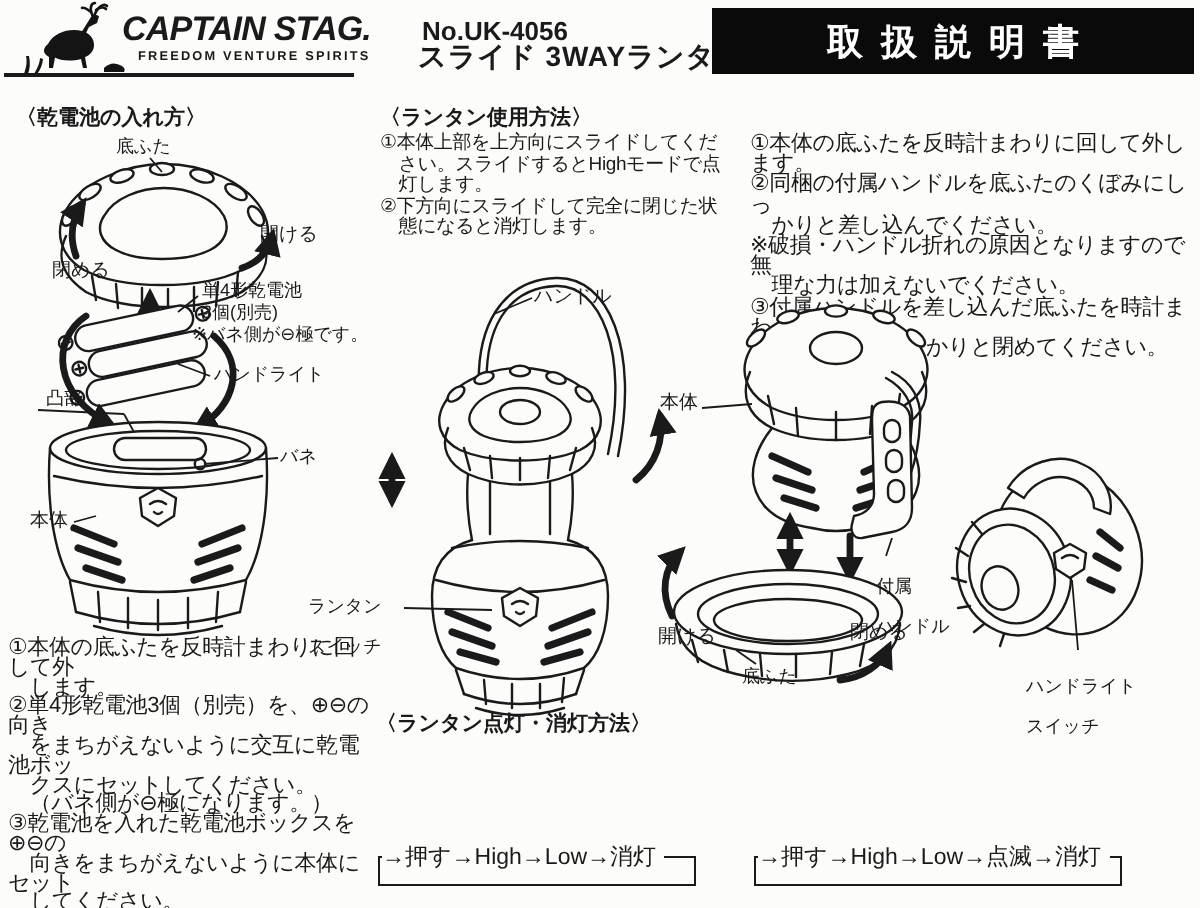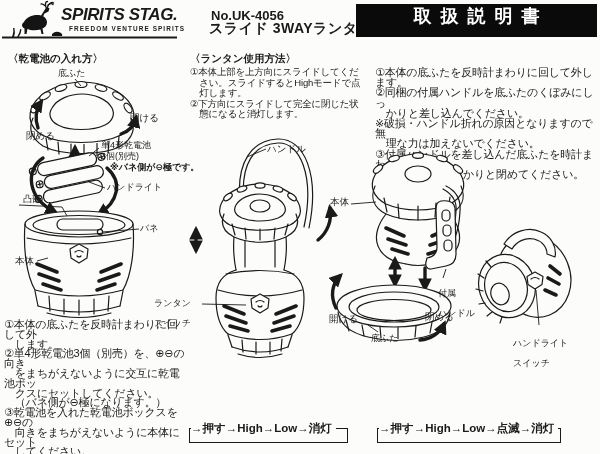--- a/index.html
+++ b/index.html
@@ -9,25 +9,25 @@
   .abs{position:absolute;}
   .hd{position:absolute;font-weight:bold;font-size:10.5px;white-space:nowrap;}
   .para{position:absolute;white-space:pre-line;font-size:11px;line-height:9.8px;letter-spacing:-0.2px;}
   .lbl{position:absolute;font-size:9px;line-height:9.5px;white-space:nowrap;}
   .lbl2{position:absolute;font-size:9px;line-height:10px;white-space:pre-line;}
   .brand{position:absolute;left:61px;top:5px;font-size:17px;font-weight:bold;font-style:italic;letter-spacing:-0.4px;}
   .tagline{position:absolute;left:69px;top:25px;font-size:6.4px;font-weight:bold;letter-spacing:1.1px;}
   .modelno{position:absolute;left:211px;top:8px;font-size:13px;font-weight:bold;}
   .prodname{position:absolute;left:209px;top:20px;font-size:14px;font-weight:bold;letter-spacing:0.5px;}
   .titlebox{position:absolute;left:356px;top:4px;width:241px;height:33px;background:#0a0a0a;
-            display:flex;justify-content:center;}
+            display:flex;align-items:center;justify-content:center;}
   .titlebox span{color:#fff;font-size:18px;font-weight:bold;letter-spacing:9px;padding-left:9px;}
   .cycle{position:absolute;height:13px;border:1.5px solid #1a1a1a;}
   .cycle span{position:absolute;top:-8px;left:1px;background:#fcfcfa;padding:0 4px 0 0;
-              font-size:11.5px;white-space:nowrap;font-weight:700;}
+              font-size:11.5px;white-space:nowrap;font-weight:400;}
   svg{position:absolute;overflow:visible;}
   .ink{stroke:#1a1a1a;fill:none;stroke-width:1.2;stroke-linecap:round;stroke-linejoin:round;}
   .inkf{stroke:#1a1a1a;fill:#fcfcfa;stroke-width:1.2;stroke-linejoin:round;}
   .thick{stroke:#1a1a1a;fill:none;stroke-width:3.4;stroke-linecap:round;}
   .vent{stroke:#1a1a1a;fill:none;stroke-width:3.6;stroke-linecap:round;}
   .lead{stroke:#1a1a1a;fill:none;stroke-width:0.9;}
 </style>
 </head>
 <body>
 
@@ -41,21 +41,21 @@
       <path d="M12,37 q2,-6 1,-9 l1.5,0 q1,5 -0.5,9 Z M17,37 q3,-5 3,-8 l1.5,0.5 q-0.5,4.5 -3,7.5 Z"></path>
       <path d="M52,34 q4,-4 9,-1 q2,1.5 1,3 l-10,0 Z"></path>
     </g>
     <g stroke="#141414" stroke-width="1.3" fill="none" stroke-linecap="round">
       <path d="M46.5,8.5 C44.5,4 45.5,1.5 47.5,1.5"></path>
       <path d="M47,8 C49,3 52,1.5 53.5,3"></path>
       <path d="M48,5 C50,3.5 52,3.5 53,4.5"></path>
       <path d="M45.5,6 C43.5,4.5 42,3.5 41,4"></path>
     </g>
   </svg>
-  <div class="brand">SPIRITS STAG.</div>
+  <div class="brand">CAPTAIN STAG.</div>
   <div class="tagline">FREEDOM VENTURE SPIRITS</div>
   <div class="modelno">No.UK-4056</div>
   <div class="prodname">スライド 3WAYランタン</div>
   <div class="titlebox">
     <span>取扱説明書</span>
   </div>
 
   <div class="hd" style="left:8px;top:52px">〈乾電池の入れ方〉</div>
 
   <svg style="left:5px;top:66px" width="185" height="252" viewBox="0 0 185 252">
@@ -152,21 +152,21 @@
     <line class="lead" x1="57" y1="141" x2="62" y2="150"></line>
     <line class="lead" x1="134" y1="163" x2="97" y2="166"></line>
     <line class="lead" x1="32" y1="195" x2="43" y2="192"></line>
   </svg>
 
   <span class="lbl" style="left:58px;top:69px">底ふた</span>
   <span class="lbl" style="left:130px;top:113px;font-size:9.5px">開ける</span>
   <span class="lbl" style="left:26px;top:131px;font-size:9.5px">閉める</span>
   <span class="lbl" style="left:101px;top:141px">単4形乾電池</span>
   <span class="lbl" style="left:101px;top:152px">3個(別売)</span>
-  <span class="lbl" style="left:110px;top:163px;font-weight:bold">※バネ側が⊖極です。</span>
+  <span class="lbl" style="left:96px;top:163px;font-weight:normal">※バネ側が⊖極です。</span>
   <span class="lbl" style="left:107px;top:183px">ハンドライト</span>
   <span class="lbl" style="left:23px;top:195px">凸部</span>
   <span class="lbl" style="left:140px;top:224px">バネ</span>
   <span class="lbl" style="left:15px;top:256px;font-size:9.5px">本体</span>
 
   <div class="para" style="left:4px;top:320px;width:184px">①本体の底ふたを反時計まわりに回して外
 　します。
 ②単4形乾電池3個（別売）を、⊕⊖の向き
 　をまちがえないように交互に乾電池ボッ
 　クスにセットしてください。
@@ -253,20 +253,21 @@
 
     <line class="lead" x1="14" y1="176" x2="58" y2="177"></line>
   </svg>
 
   <span class="lbl" style="left:267px;top:144px;font-size:9.5px">ハンドル</span>
   <div class="lbl2" style="left:154px;top:288px;width:46px;text-align:left">
     <span>ランタン</span><br>
     <span>スイッチ</span>
   </div>
 
+  <div class="hd" style="left:188px;top:355px">〈ランタン点灯・消灯方法〉</div>
   <div class="cycle" style="left:189px;top:428px;width:157px">
     <span>→押す→High→Low→消灯</span>
   </div>
 
   <div class="para" style="left:375px;top:67px;width:224px;line-height:10.2px">①本体の底ふたを反時計まわりに回して外します。
 ②同梱の付属ハンドルを底ふたのくぼみにしっ
 　かりと差し込んでください。
 ※破損・ハンドル折れの原因となりますので無
 　理な力は加えないでください。
 ③付属ハンドルを差し込んだ底ふたを時計まわ

